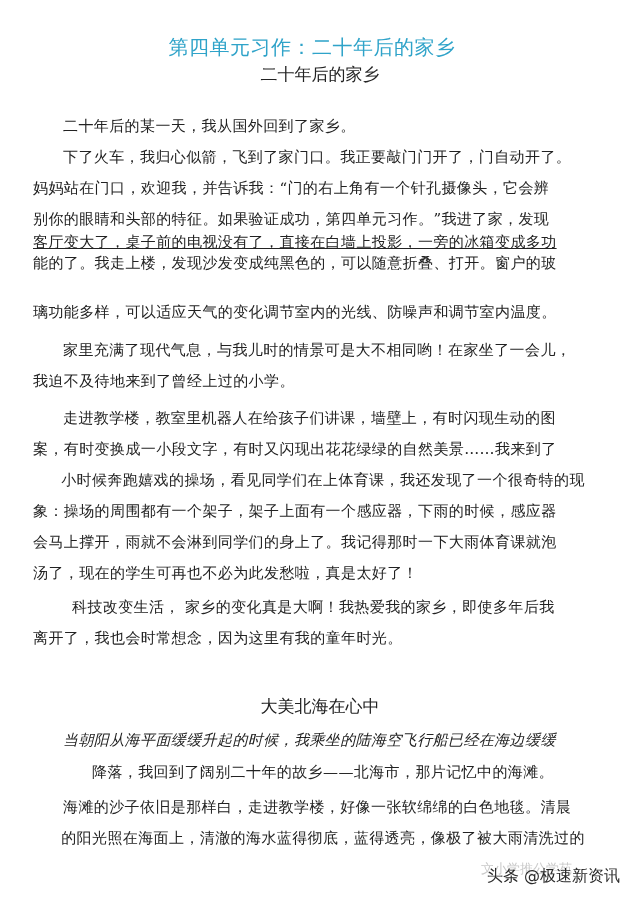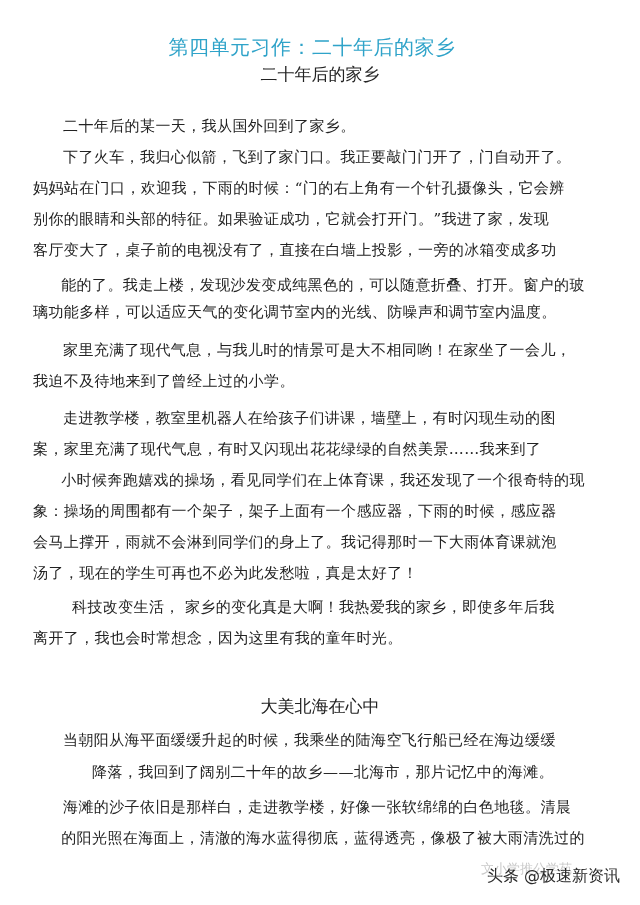--- a/index.html
+++ b/index.html
@@ -35,41 +35,41 @@
 </head>
 <body>
 
 <div class="title">第四单元习作：二十年后的家乡</div>
 
 <div class="essay-title" style="top:63px;">二十年后的家乡</div>
 
 <div>
   <div class="line indent" style="top:116px;">二十年后的某一天，我从国外回到了家乡。</div>
   <div class="line indent" style="top:147px;">下了火车，我归心似箭，飞到了家门口。我正要敲门门开了，门自动开了。</div>
-  <div class="line" style="top:178px;">妈妈站在门口，欢迎我，下雨的时候：“门的右上角有一个针孔摄像头，它会辨</div>
-  <div class="line" style="top:209px;">别你的眼睛和头部的特征。如果验证成功，它就会打开门。”我进了家，发现</div>
-  <div class="line" style="top:240px;">客厅变大了，桌子前的电视没有了，直接在白墙上投影，一旁的冰箱变成多功</div>
-  <div class="line" style="top:275px;text-align:center;">能的了。我走上楼，发现沙发变成纯黑色的，可以随意折叠、打开。窗户的玻</div>
+  <div class="line" style="top:178px;">妈妈站在门口，欢迎我，并告诉我：“门的右上角有一个针孔摄像头，它会辨</div>
+  <div class="line" style="top:209px;">别你的眼睛和头部的特征。如果验证成功，第四单元习作。”我进了家，发现</div>
+  <div class="line" style="top:232px;text-decoration:underline;">客厅变大了，桌子前的电视没有了，直接在白墙上投影，一旁的冰箱变成多功</div>
+  <div class="line" style="top:253px;">能的了。我走上楼，发现沙发变成纯黑色的，可以随意折叠、打开。窗户的玻</div>
   <div class="line" style="top:302px;">璃功能多样，可以适应天气的变化调节室内的光线、防噪声和调节室内温度。</div>
   <div class="line indent" style="top:340px;">家里充满了现代气息，与我儿时的情景可是大不相同哟！在家坐了一会儿，</div>
   <div class="line" style="top:371px;">我迫不及待地来到了曾经上过的小学。</div>
   <div class="line indent" style="top:408px;">走进教学楼，教室里机器人在给孩子们讲课，墙壁上，有时闪现生动的图</div>
-  <div class="line" style="top:439px;">案，家里充满了现代气息，有时又闪现出花花绿绿的自然美景……我来到了</div>
+  <div class="line" style="top:439px;">案，有时变换成一小段文字，有时又闪现出花花绿绿的自然美景……我来到了</div>
   <div class="line" style="top:470px;text-align:center;">小时候奔跑嬉戏的操场，看见同学们在上体育课，我还发现了一个很奇特的现</div>
   <div class="line" style="top:501px;">象：操场的周围都有一个架子，架子上面有一个感应器，下雨的时候，感应器</div>
   <div class="line" style="top:532px;">会马上撑开，雨就不会淋到同学们的身上了。我记得那时一下大雨体育课就泡</div>
   <div class="line" style="top:563px;">汤了，现在的学生可再也不必为此发愁啦，真是太好了！</div>
   <div class="line indent2" style="top:597px;">科技改变生活， 家乡的变化真是大啊！我热爱我的家乡，即使多年后我</div>
   <div class="line" style="top:628px;">离开了，我也会时常想念，因为这里有我的童年时光。</div>
 </div>
 
 <div class="essay-title" style="top:695px;font-family:Liberation Serif, serif;">大美北海在心中</div>
 
 <div>
-  <div class="line indent" style="top:730px;">当朝阳从海平面缓缓升起的时候，我乘坐的陆海空飞行船已经在海边缓缓</div>
+  <div class="line indent" style="top:730px;font-style:italic;">当朝阳从海平面缓缓升起的时候，我乘坐的陆海空飞行船已经在海边缓缓</div>
   <div class="line" style="top:762px;text-align:center;">降落，我回到了阔别二十年的故乡——北海市，那片记忆中的海滩。</div>
   <div class="line indent" style="top:797px;">海滩的沙子依旧是那样白，走进教学楼，好像一张软绵绵的白色地毯。清晨</div>
   <div class="line" style="top:828px;text-align:center;">的阳光照在海面上，清澈的海水蓝得彻底，蓝得透亮，像极了被大雨清洗过的</div>
 </div>
 
 <div class="watermark">
   <span class="faint">文小学推公学苑</span>
   <span>头条 @极速新资讯</span>
 </div>
 

